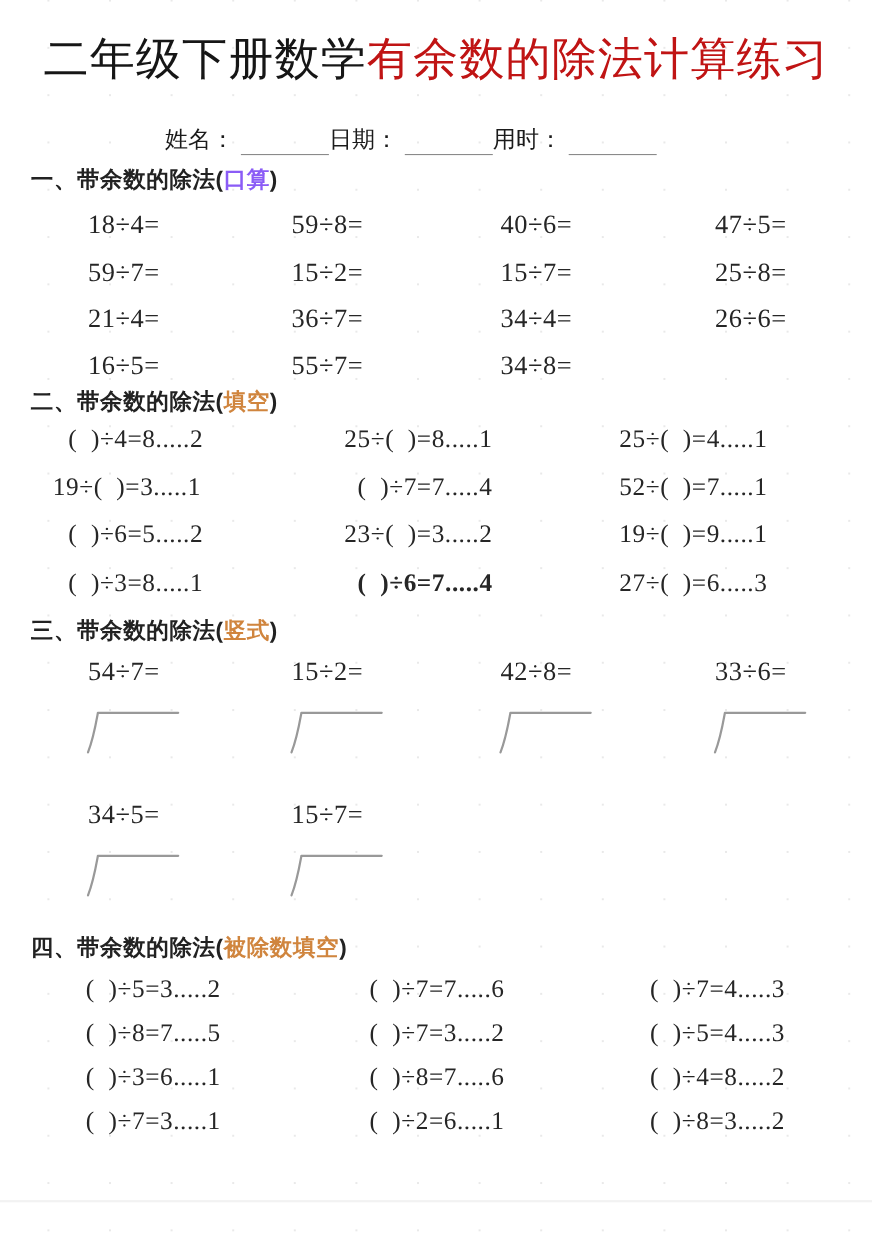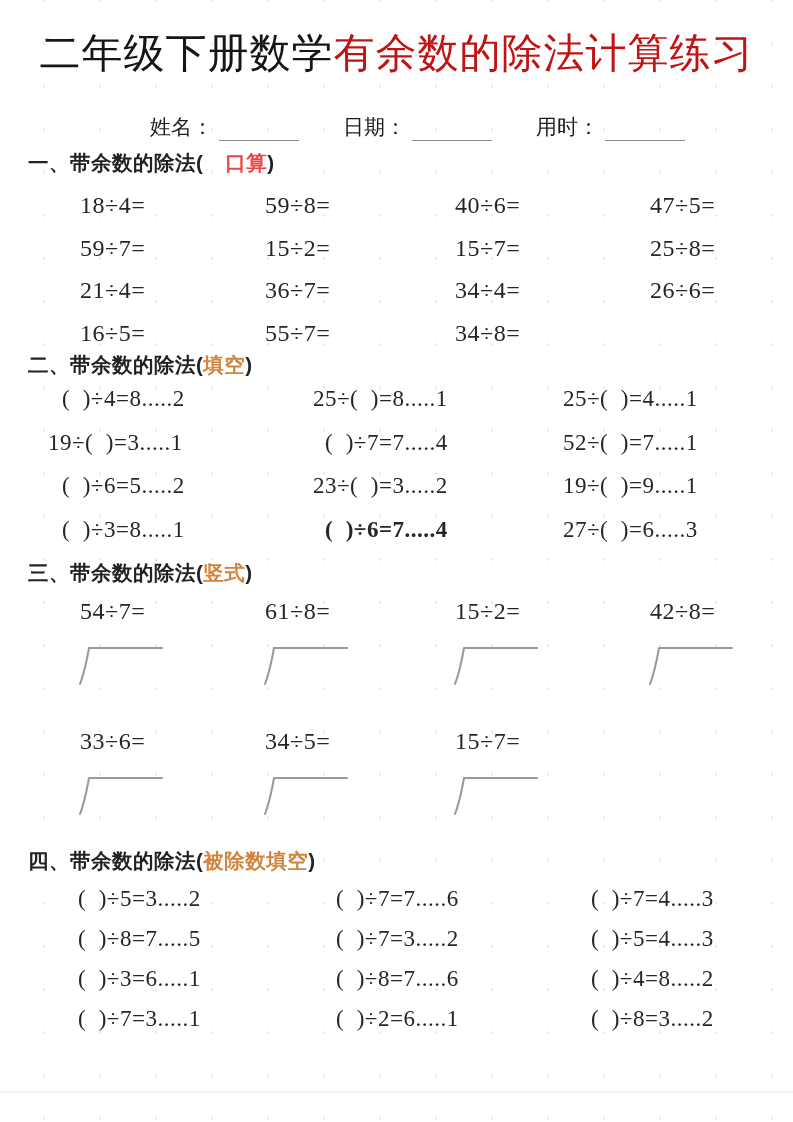--- a/index.html
+++ b/index.html
@@ -11,21 +11,21 @@
     font-family:"Liberation Sans",sans-serif;color:#1c1c1c;
   }
   .title{
     position:absolute;top:26px;left:0;width:100%;text-align:center;
     font-size:41px;font-weight:400;letter-spacing:1px;white-space:nowrap;
     font-family:"Liberation Sans",sans-serif;
   }
   .title .t-black{color:#161616;}
   .title .t-red{color:#c01414;}
   .fields{
-    position:absolute;top:113px;left:150px;display:flex;gap:44px;
+    position:absolute;top:113px;left:150px;display:flex;
     font-size:21px;color:#1b1b1b;align-items:flex-end;white-space:nowrap;
   }
   .field{display:flex;align-items:flex-end;}
   .blank-line{
     display:inline-block;width:80px;height:20px;margin-left:6px;
     border-bottom:1.6px solid #8a8a8a;
   }
   .sec-head{
     position:absolute;left:28px;font-size:20.5px;font-weight:600;color:#222;
     letter-spacing:0.5px;white-space:nowrap;
@@ -69,21 +69,21 @@
     <span>日期：</span>
       <span class="blank-line"></span>
   </div>
   <div class="field">
     <span>用时：</span>
       <span class="blank-line"></span>
   </div>
 </div>
 
 <div class="sec-head" style="top:149px;">
-  <span>一、带余数的除法(</span><span class="hl" style="color:#ef4444;margin-left:22px;">口算</span><span>)</span>
+  <span>一、带余数的除法(</span><span class="hl" style="color:#8b5cf6;">口算</span><span>)</span>
 </div>
 
 <div class="grid g4" id="sec1-grid">
   <span class="prob">18÷4=</span>
   <span class="prob">59÷8=</span>
   <span class="prob">40÷6=</span>
   <span class="prob">47÷5=</span>
   <span class="prob">59÷7=</span>
   <span class="prob">15÷2=</span>
   <span class="prob">15÷7=</span>
@@ -116,26 +116,20 @@
   <span class="prob">27÷(  )=6.....3</span>
 </div>
 
 <div class="sec-head" style="top:559px;">
   <span>三、带余数的除法(</span><span class="hl" style="color:#d0853e;">竖式</span><span>)</span>
 </div>
 
 <div class="grid g4" id="sec3-grid">
   <div class="vcell">
     <span class="prob">54÷7=</span>
-    <svg width="92" height="42" viewBox="0 0 92 42">
-      <path d="M13 3 H86 M13 3 C11 14 9 26 4 39" stroke="#999999" stroke-width="2" fill="none" stroke-linecap="round"></path>
-    </svg>
-  </div>
-  <div class="vcell">
-    <span class="prob">61÷8=</span>
     <svg width="92" height="42" viewBox="0 0 92 42">
       <path d="M13 3 H86 M13 3 C11 14 9 26 4 39" stroke="#999999" stroke-width="2" fill="none" stroke-linecap="round"></path>
     </svg>
   </div>
   <div class="vcell">
     <span class="prob">15÷2=</span>
     <svg width="92" height="42" viewBox="0 0 92 42">
       <path d="M13 3 H86 M13 3 C11 14 9 26 4 39" stroke="#999999" stroke-width="2" fill="none" stroke-linecap="round"></path>
     </svg>
   </div>

